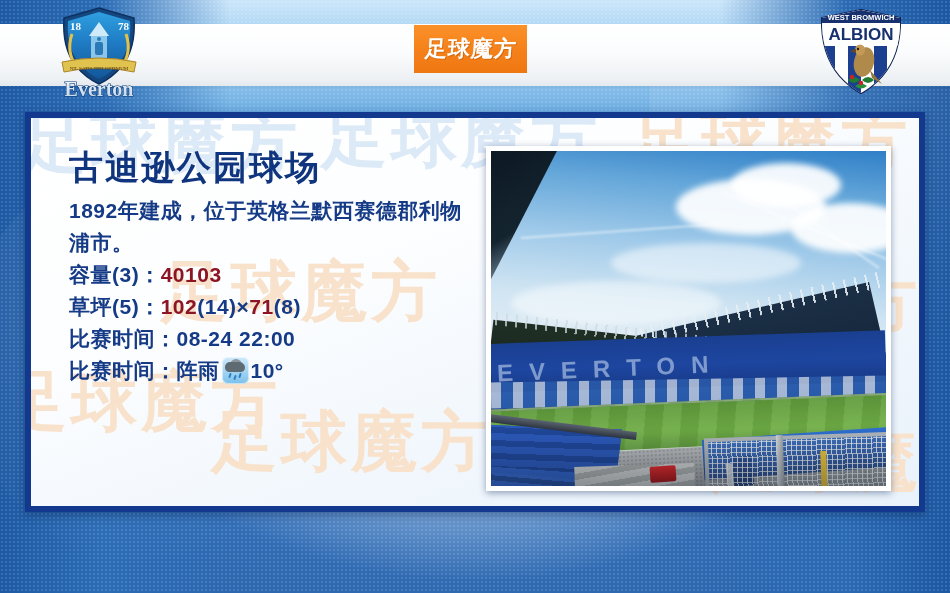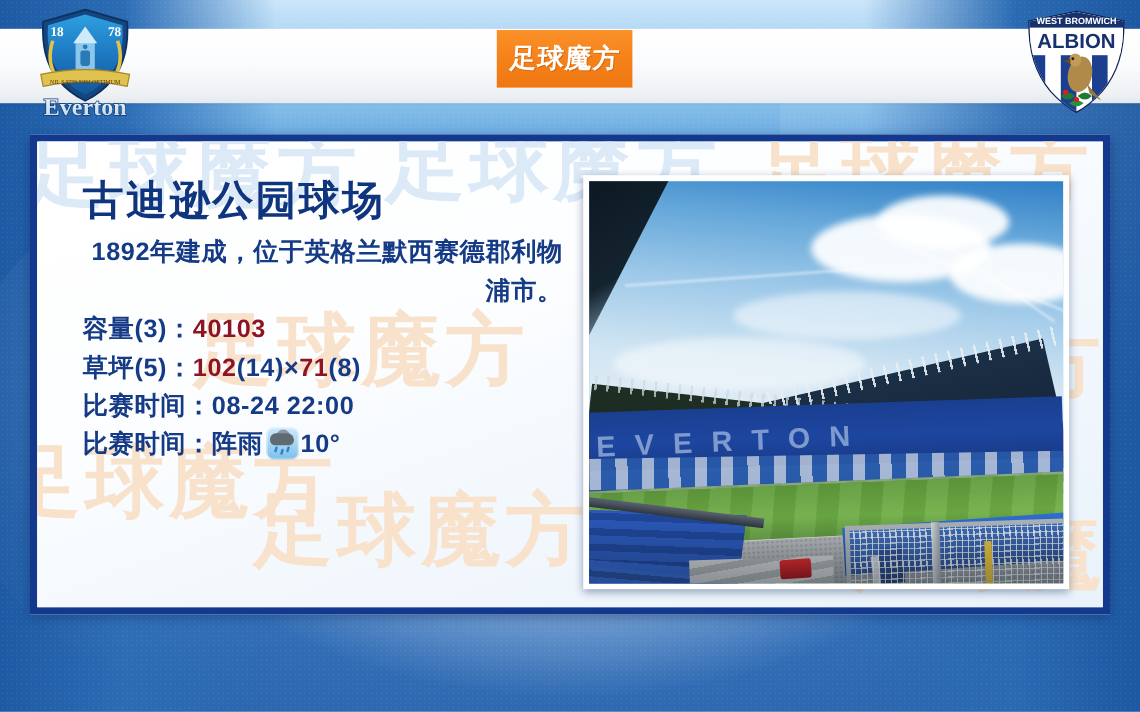--- a/index.html
+++ b/index.html
@@ -39,22 +39,22 @@
 
   
   .header-band {
     position:absolute; left:0; top:24px; width:950px; height:62px;
     background:linear-gradient(180deg,#ffffff 0%,#fbfcfd 45%,#eef1f4 88%,#e4e9ee 100%);
     box-shadow:0 1px 2px rgba(20,60,110,.10);
   }
   .crest {
     position:absolute; top:4px; width:98px; height:96px;
   }
-  .crest-left { left:22px;text-decoration:underline; }
-  .crest-right { left:848px;text-decoration:underline; }
+  .crest-left { left:50px;text-decoration:underline; }
+  .crest-right { left:812px;text-decoration:underline; }
 
   .team-name {
     position:absolute; top:30px; font-size:30px; font-weight:700;
     color:#12398c; letter-spacing:3px; line-height:1;
   }
   .team-left  { left:148px; }
   .team-right { left:688px; }
 
   .brand-logo {
     position:absolute; left:414px; top:25px; width:113px; height:48px;
@@ -93,21 +93,21 @@
     position:absolute; left:38px; top:30px; width:420px; z-index:4;
   }
   .stadium-title {
     font-size:34px; font-weight:700; color:#10357f; letter-spacing:2px;
     line-height:1.15; margin-bottom:8px;
   }
   .line {
     font-size:21px; font-weight:700; color:#153a86; letter-spacing:.5px;
     line-height:1.52; white-space:nowrap;
   }
-  .line.wrap { white-space:normal; width:400px;text-align:right; }
+  .line.wrap { white-space:normal; width:400px; }
   .num { color:#8d1523; }
 
   .wx-icon {
     display:inline-block; vertical-align:-6px; width:27px; height:27px;
     margin:0 2px; border-radius:6px;
     background:linear-gradient(180deg,#cfeafb 0%,#a9d8f4 46%,#7cc0ea 100%);
     position:relative; overflow:hidden;
     box-shadow:inset 0 0 0 1px rgba(255,255,255,.55);
   }
   .wx-cloud-b {

